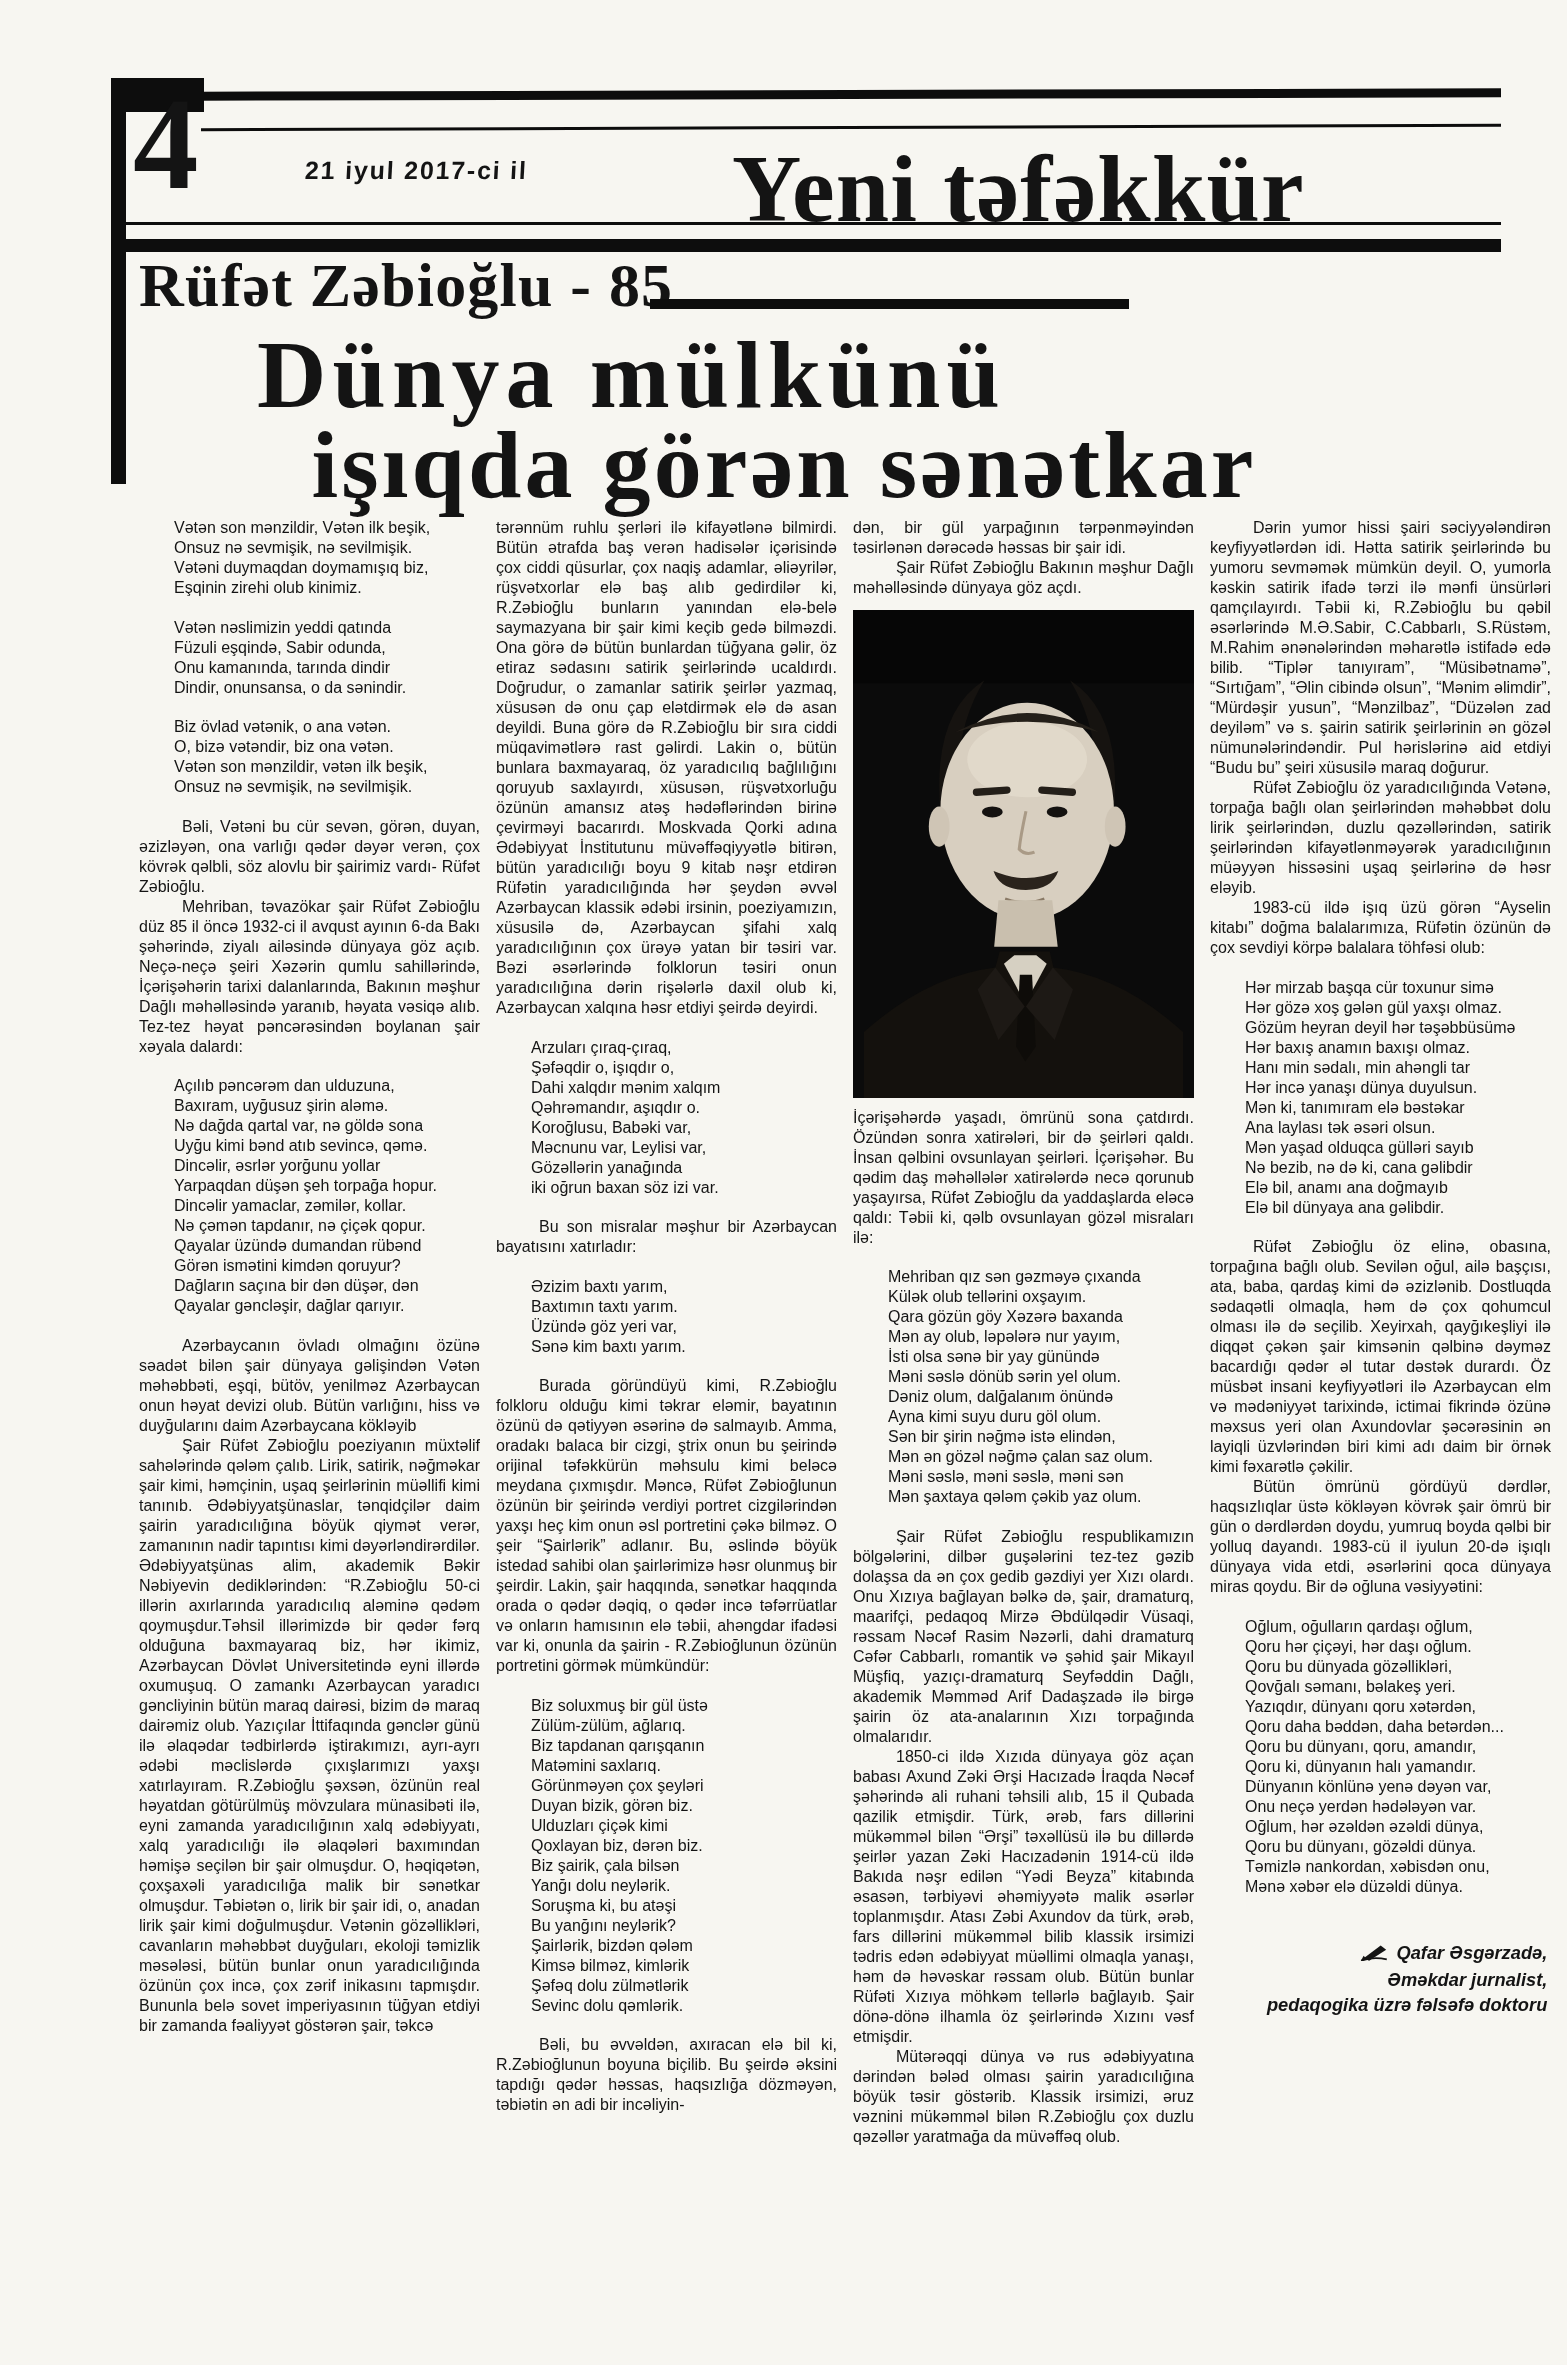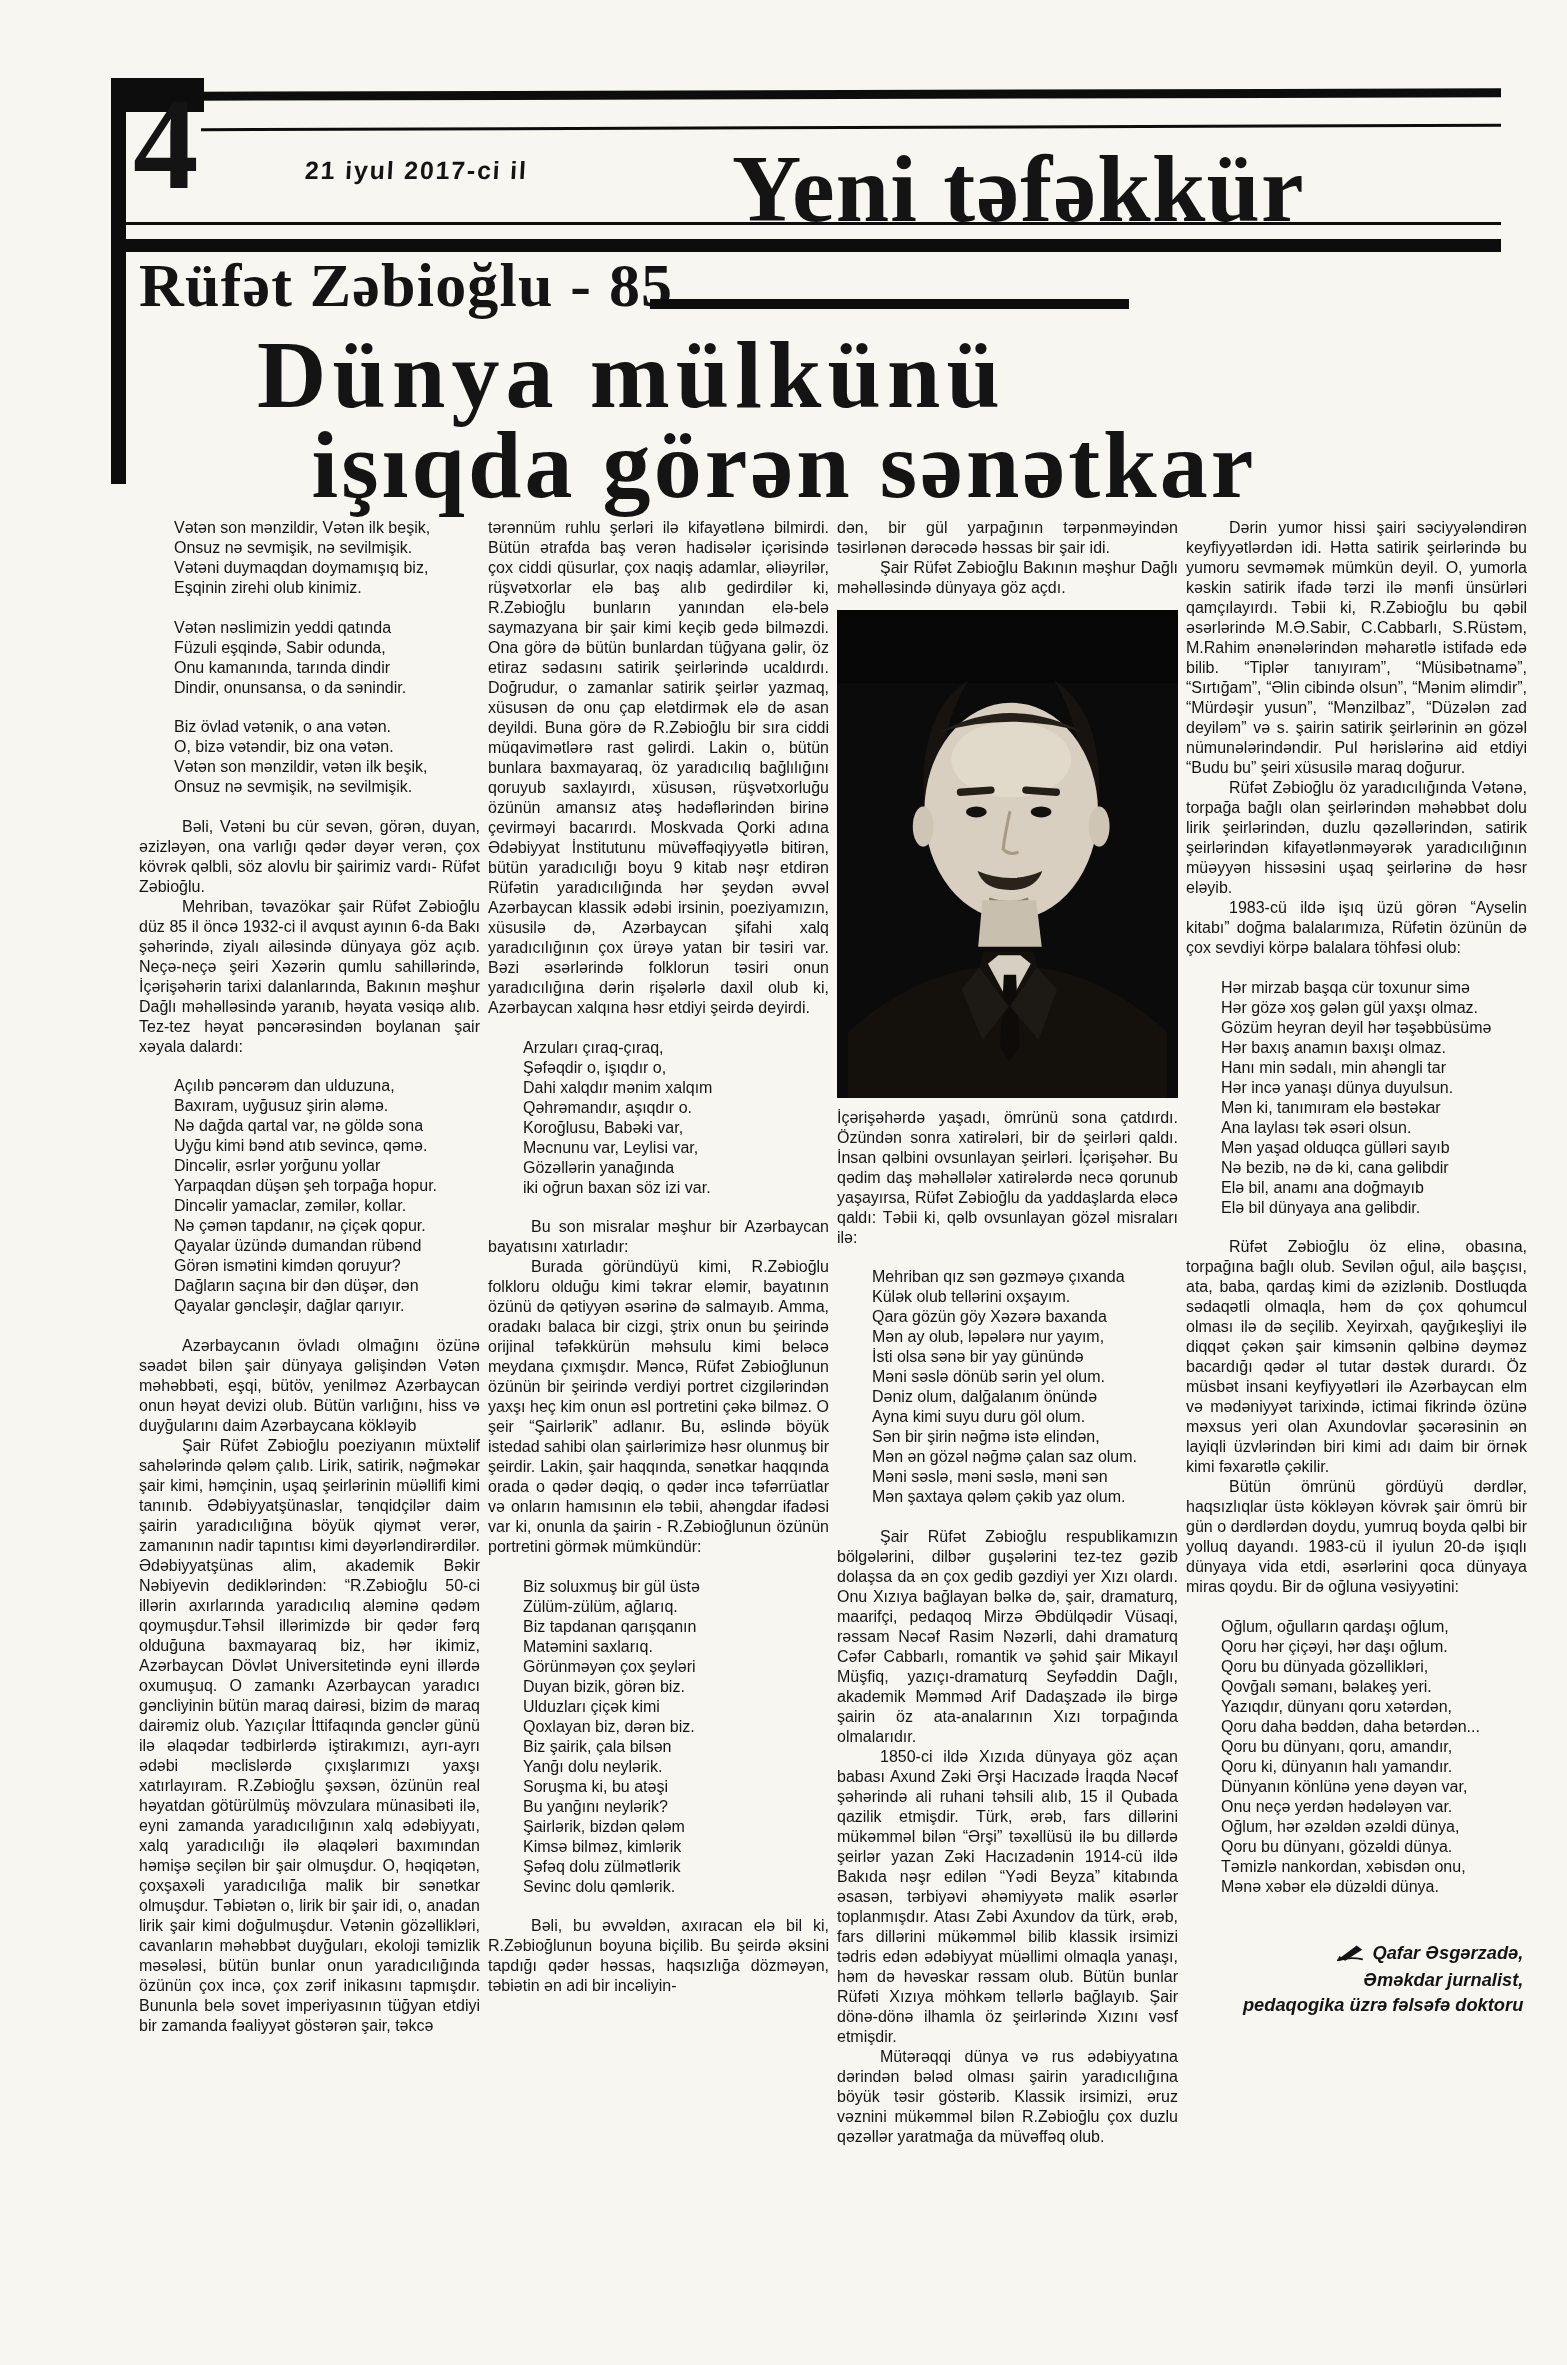--- a/index.html
+++ b/index.html
@@ -46,21 +46,21 @@
     font-size:96px; line-height:1; letter-spacing:6.1px;
   }
   #headline-line2{
     position:absolute; left:67px; top:417px; width:1434px; text-align:center;
     font-family:"Liberation Serif", serif; font-weight:bold;
     font-size:96px; line-height:1; letter-spacing:3.1px;
   }
   
   #article-body{
     position:absolute; left:139px; top:518px; width:1411px;
-    display:flex; gap:8px;
+    display:flex; gap:16px;
   }
   .column{flex:0 0 341px; width:341px; font-size:16px; line-height:20px;}
   .column > :first-child{margin-top:0;}
   .para{margin:0; text-align:justify;}
   .para.indent{text-indent:43px;}
   .poem{margin:19.5px 0; padding-left:35px;}
   .poem-line{white-space:nowrap;}
   .photo-wrap{width:341px; height:488px; margin:12.2px 0 9.8px; background:#0b0b0b; overflow:hidden;}
   .photo-wrap svg{display:block; width:100%; height:100%;}
   #signature{
@@ -134,20 +134,26 @@
         <div class="poem-line">Arzuları çıraq-çıraq,</div>
         <div class="poem-line">Şəfəqdir o, işıqdır o,</div>
         <div class="poem-line">Dahi xalqdır mənim xalqım</div>
         <div class="poem-line">Qəhrəmandır, aşıqdır o.</div>
         <div class="poem-line">Koroğlusu, Babəki var,</div>
         <div class="poem-line">Məcnunu var, Leylisi var,</div>
         <div class="poem-line">Gözəllərin yanağında</div>
         <div class="poem-line">iki oğrun baxan söz izi var.</div>
       </div>
       <p class="para indent">Bu son misralar məşhur bir Azərbaycan bayatısını xatırladır:</p>
+      <div class="poem">
+        <div class="poem-line">Əzizim baxtı yarım,</div>
+        <div class="poem-line">Baxtımın taxtı yarım.</div>
+        <div class="poem-line">Üzündə göz yeri var,</div>
+        <div class="poem-line">Sənə kim baxtı yarım.</div>
+      </div>
       <p class="para indent">Burada göründüyü kimi, R.Zəbioğlu folkloru olduğu kimi təkrar eləmir, bayatının özünü də qətiyyən əsərinə də salmayıb. Amma, oradakı balaca bir cizgi, ştrix onun bu şeirində orijinal təfəkkürün məhsulu kimi beləcə meydana çıxmışdır. Məncə, Rüfət Zəbioğlunun özünün bir şeirində verdiyi portret cizgilərindən yaxşı heç kim onun əsl portretini çəkə bilməz. O şeir “Şairlərik” adlanır. Bu, əslində böyük istedad sahibi olan şairlərimizə həsr olunmuş bir şeirdir. Lakin, şair haqqında, sənətkar haqqında orada o qədər dəqiq, o qədər incə təfərrüatlar və onların hamısının elə təbii, ahəngdar ifadəsi var ki, onunla da şairin - R.Zəbioğlunun özünün portretini görmək mümkündür:</p>
       <div class="poem">
         <div class="poem-line">Biz soluxmuş bir gül üstə</div>
         <div class="poem-line">Zülüm-zülüm, ağlarıq.</div>
         <div class="poem-line">Biz tapdanan qarışqanın</div>
         <div class="poem-line">Matəmini saxlarıq.</div>
         <div class="poem-line">Görünməyən çox şeyləri</div>
         <div class="poem-line">Duyan bizik, görən biz.</div>
         <div class="poem-line">Ulduzları çiçək kimi</div>
         <div class="poem-line">Qoxlayan biz, dərən biz.</div>

